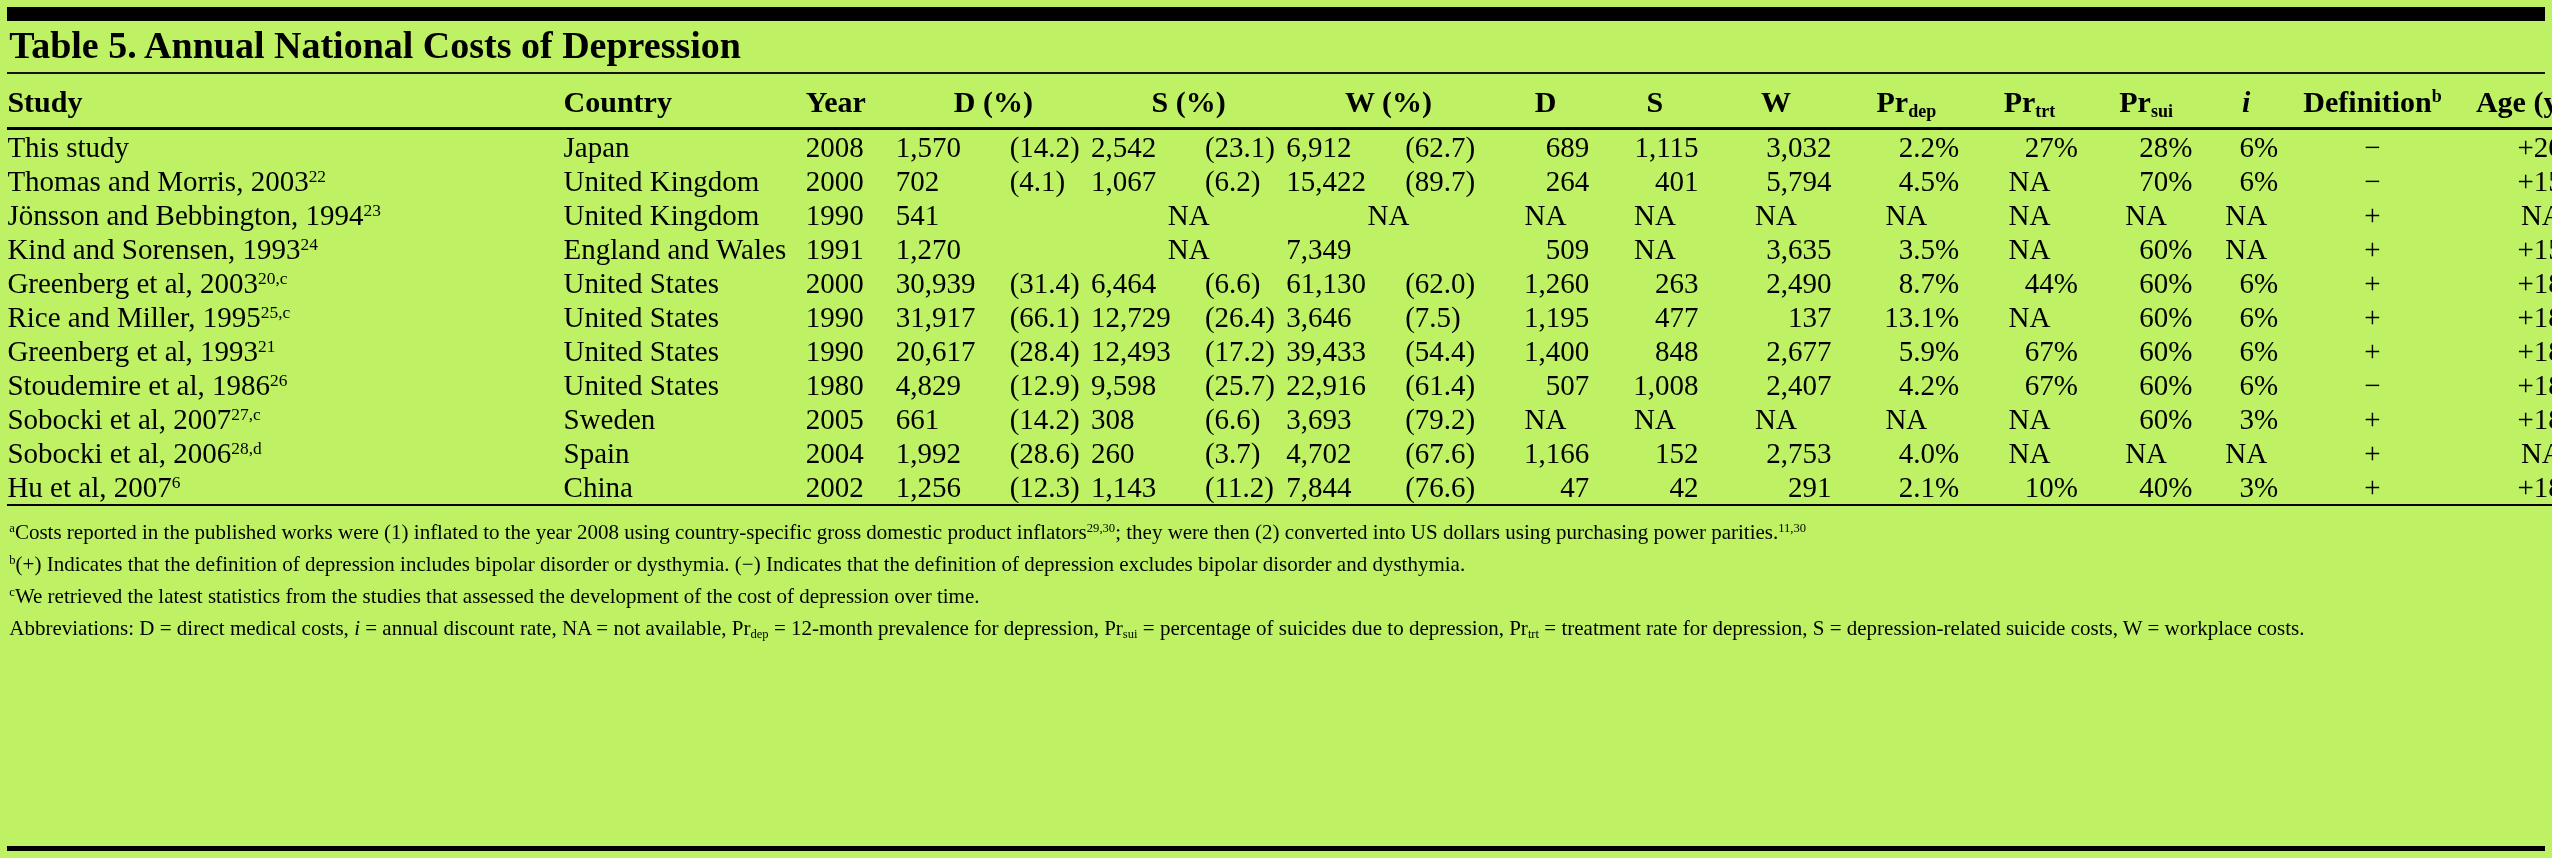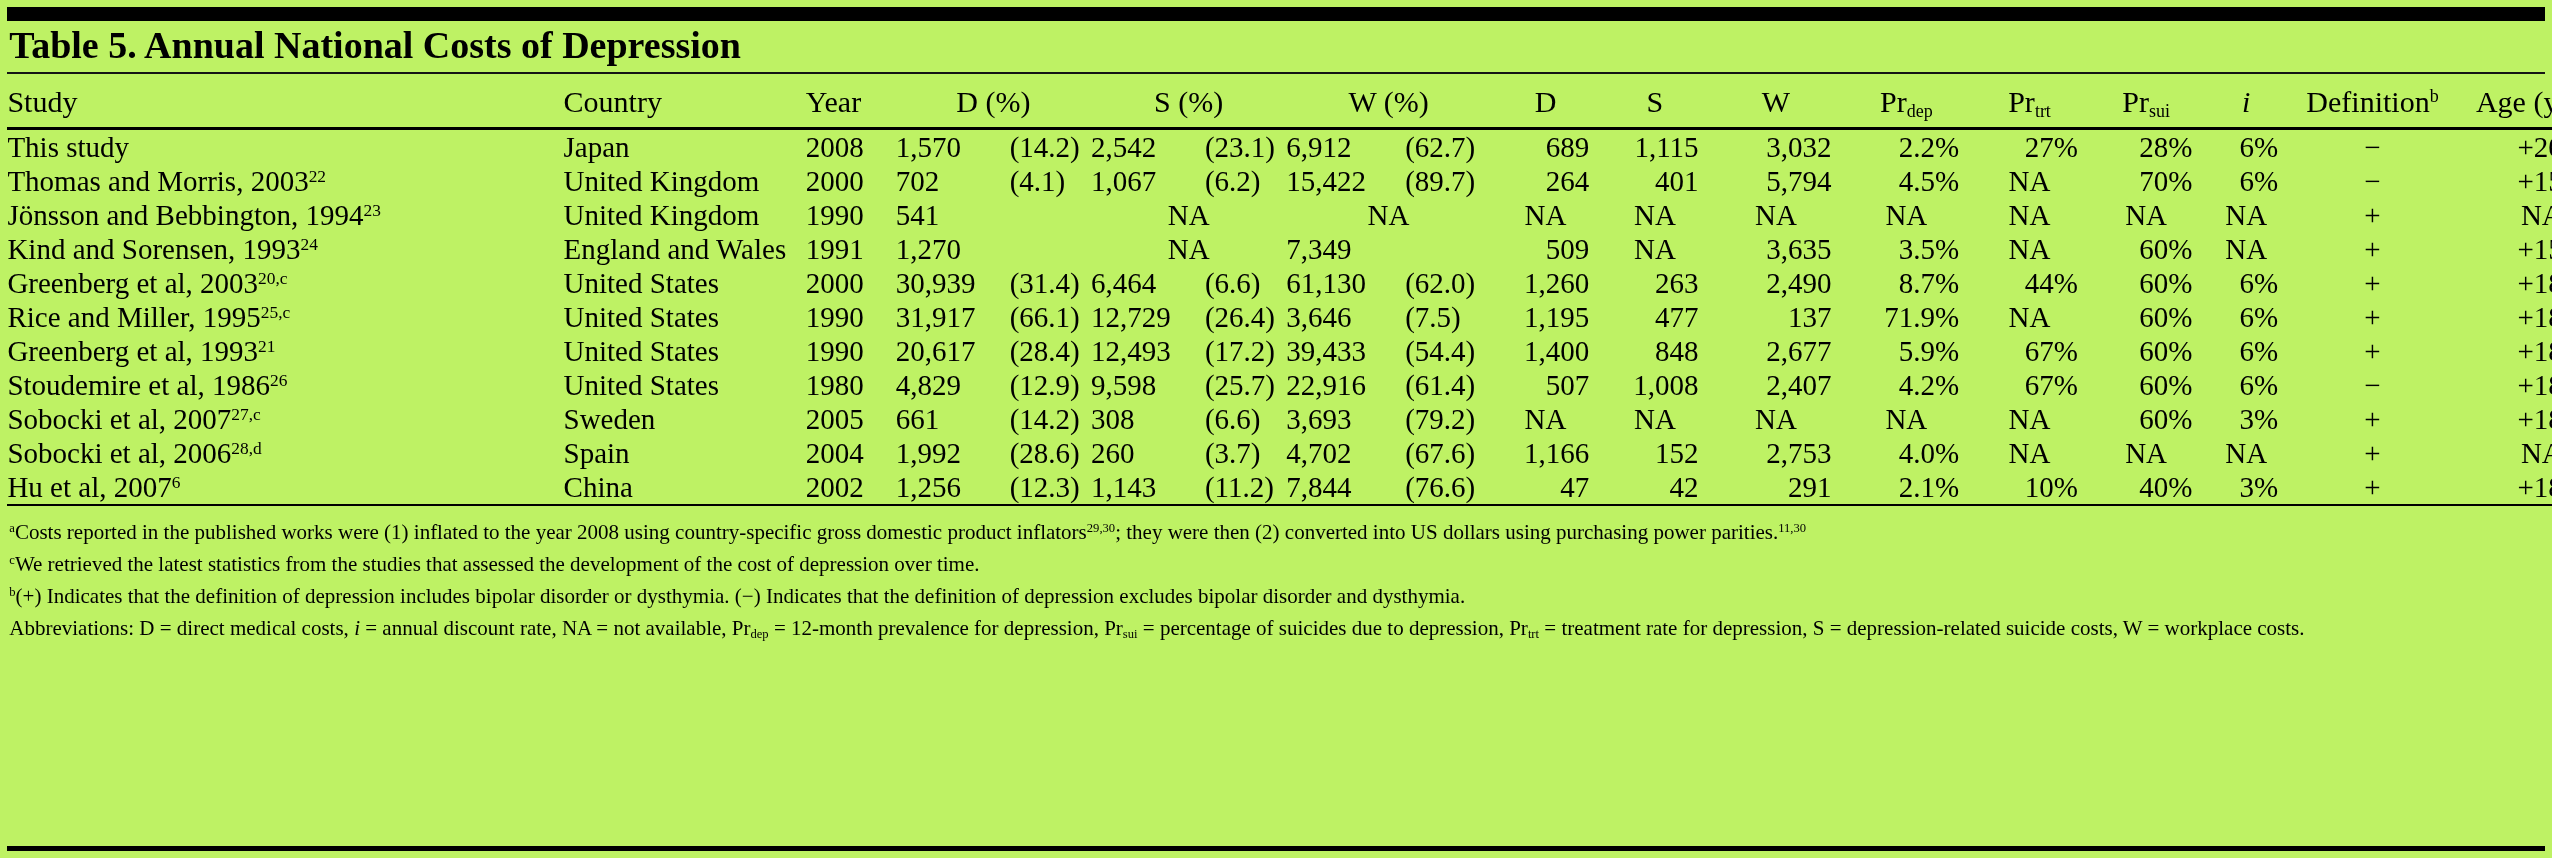--- a/index.html
+++ b/index.html
@@ -24,21 +24,21 @@
   thead th{font-weight:400;font-size:30px;vertical-align:bottom;padding:0;}
   tr.group-row th{padding-top:5.6px;}
   .gtext{
     text-align:center;font-size:30px;line-height:35px;
     padding:0 3.7px 2.8px 3.7px;
   }
   .gu{border-bottom:2.8px solid #000;}
   th.g1 .gtext{margin:0 9.3px;}
   th.g2 .gtext{margin:0 20.5px;}
   th.g3 .gtext{margin:0 3.7px;}
-  tr.col-row th{padding:9.3px 0 8.4px 0;border-bottom:3.7px solid #000;font-size:30px;}
+  tr.col-row th{padding:9.3px 0 8.4px 0;border-bottom:3.7px solid #000;font-size:30px;font-weight:bold;}
   tbody td{font-size:29px;height:34px;line-height:34px;padding:0;}
   tbody tr:last-child td{border-bottom:2.8px solid #000;}
   .a-left{text-align:left;}
   .a-center{text-align:center;}
   .a-right{text-align:right;padding-right:5.6px;}
   .a-num{text-align:right;padding-right:11px;}
   td.na{text-align:center;padding-right:0;}
   .cellsplit{display:flex;}
   .cnum{flex:0 0 54%;text-align:left;}
   .cpar{flex:1 1 auto;text-align:left;padding-left:8.4px;}
@@ -260,21 +260,21 @@
           </td>
           <td class="a-split">
             <div class="cellsplit">
               <span class="cnum">3,646</span>
               <span class="cpar">(7.5)</span>
             </div>
           </td>
           <td class="a-num">1,195</td>
           <td class="a-num">477</td>
           <td class="a-num">137</td>
-          <td class="a-num">71.9%</td>
+          <td class="a-num">13.1%</td>
           <td class="a-num na">NA</td>
           <td class="a-num">60%</td>
           <td class="a-num">6%</td>
           <td class="a-center">+</td>
           <td class="a-right">+18</td>
         </tr>
         <tr>
           <td class="a-left">Greenberg et al, 1993<sup>21</sup></td>
           <td class="a-left">United States</td>
           <td class="a-left">1990</td>
@@ -432,20 +432,20 @@
           <td class="a-num">40%</td>
           <td class="a-num">3%</td>
           <td class="a-center">+</td>
           <td class="a-right">+18</td>
         </tr>
       </tbody>
   </table>
 
   <div class="footnotes">
       <div class="fn"><sup>a</sup>Costs reported in the published works were (1) inflated to the year 2008 using country-specific gross domestic product inflators<sup>29,30</sup>; they were then (2) converted into US dollars using purchasing power parities.<sup>11,30</sup></div>
+      <div class="fn"><sup>b</sup>(+) Indicates that the definition of depression includes bipolar disorder or dysthymia. (−) Indicates that the definition of depression excludes bipolar disorder and dysthymia.</div>
       <div class="fn"><sup>c</sup>We retrieved the latest statistics from the studies that assessed the development of the cost of depression over time.</div>
-      <div class="fn"><sup>b</sup>(+) Indicates that the definition of depression includes bipolar disorder or dysthymia. (−) Indicates that the definition of depression excludes bipolar disorder and dysthymia.</div>
       <div class="fn">Abbreviations: D = direct medical costs, <i>i</i> = annual discount rate, NA = not available, Pr<sub>dep</sub> = 12-month prevalence for depression, Pr<sub>sui</sub> = percentage of suicides due to depression, Pr<sub>trt</sub> = treatment rate for depression, S = depression-related suicide costs, W = workplace costs.</div>
     </div>
 
   <div class="bottombar"></div>
 </div>
 
 
 </body></html>

